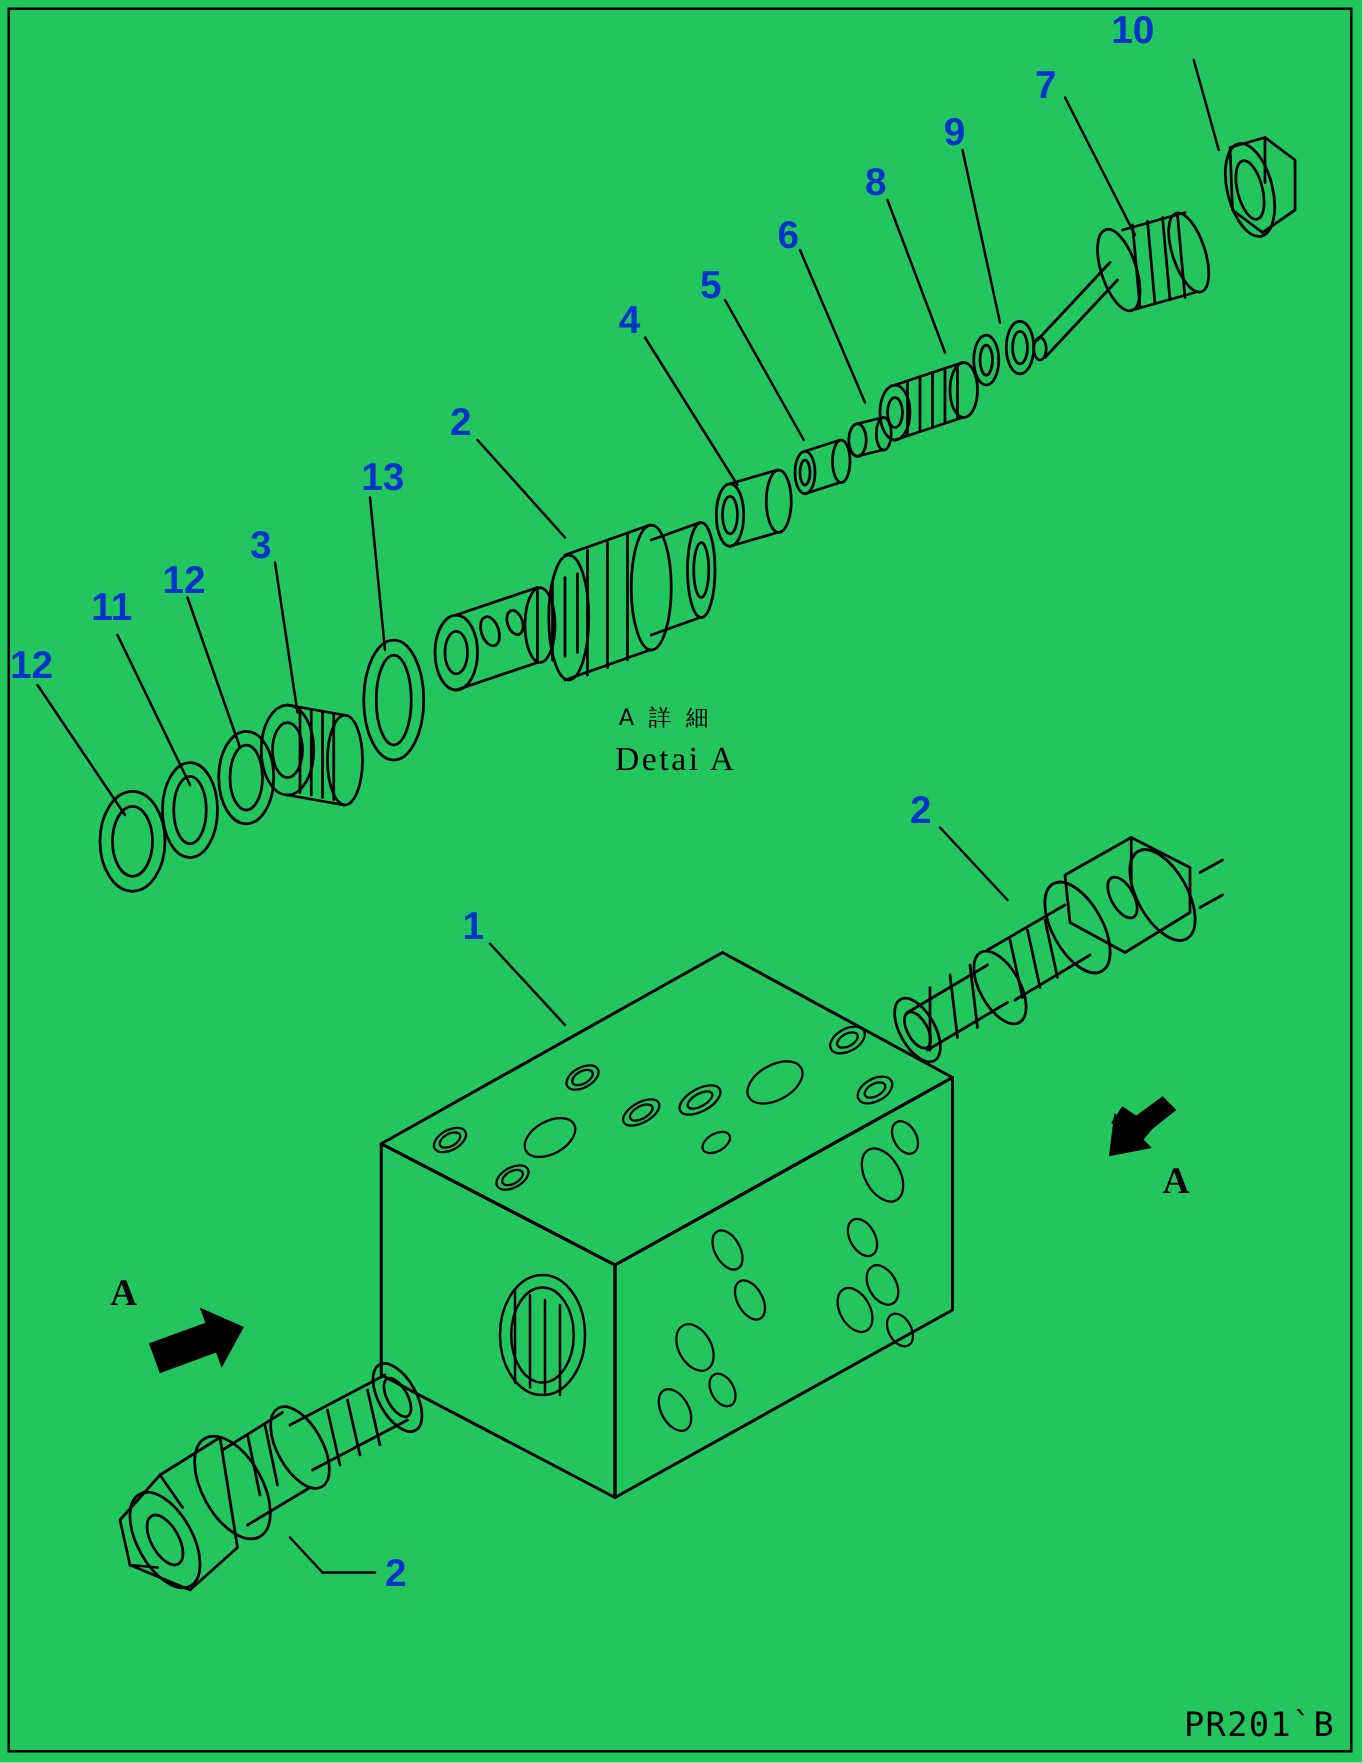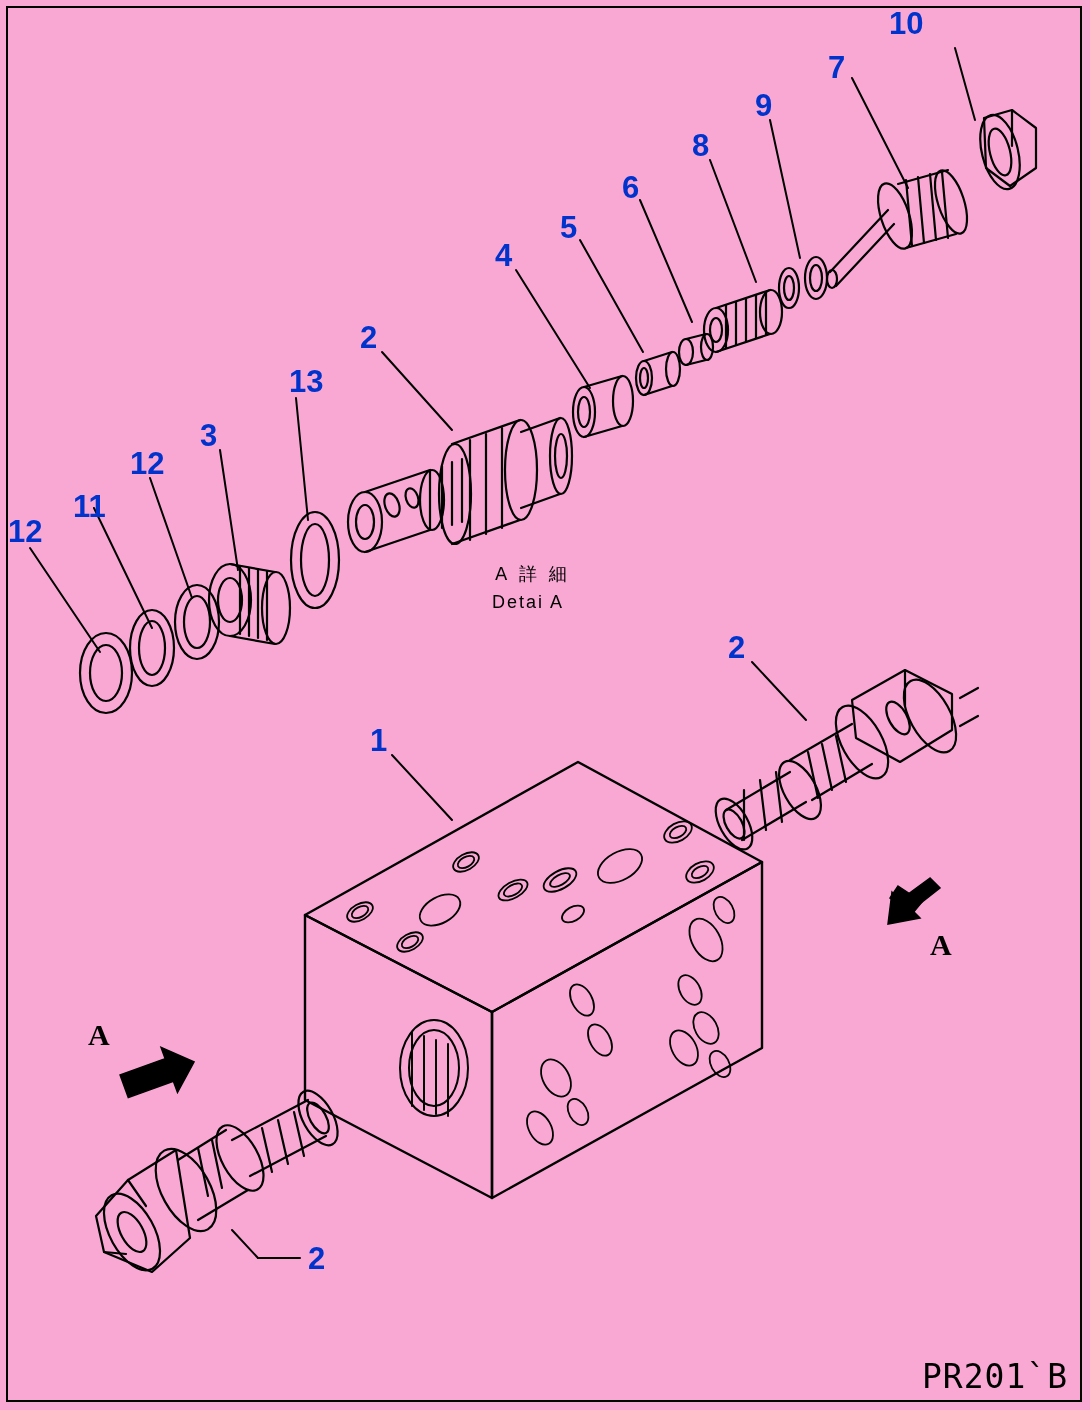--- a/index.html
+++ b/index.html
@@ -7,21 +7,21 @@
     padding: 0;
     background: #ffffff;
   }
   body {
     font-family: "Liberation Sans", sans-serif;
   }
   #page {
     position: relative;
     width: 1090px;
     height: 1410px;
-    background: #f9a8d4;
+    background: #22c55e;
     overflow: hidden;
   }
   #frame {
     position: absolute;
     left: 6px;
     top: 6px;
     width: 1076px;
     height: 1396px;
     border: 2px solid #000;
     box-sizing: border-box;
@@ -54,31 +54,31 @@
     position: absolute;
     color: #000;
     font-size: 18px;
     font-family: "DejaVu Sans", sans-serif;
     letter-spacing: 3px;
     white-space: nowrap;
   }
   .detail-en {
     position: absolute;
     color: #000;
-    font-size: 18px;
-    font-family: Liberation Sans, sans-serif;
+    font-size: 27px;
+    font-family: Liberation Serif, serif;
     letter-spacing: 2px;
     white-space: nowrap;
   }
   .drawingno {
     position: absolute;
     right: 22px;
     bottom: 14px;
     color: #000;
-    font-size: 33px;
+    font-size: 27px;
     font-family: "DejaVu Sans Mono", monospace;
     letter-spacing: 1px;
     text-align: center;
   }
 </style>
 </head>
 <body>
 
 <div id="page">
 
@@ -339,21 +339,21 @@
   <div class="callout" style="left:828px; top:52px;">7</div>
   <div class="callout" style="left:755px; top:90px;">9</div>
   <div class="callout" style="left:692px; top:130px;">8</div>
   <div class="callout" style="left:622px; top:172px;">6</div>
   <div class="callout" style="left:560px; top:212px;">5</div>
   <div class="callout" style="left:495px; top:240px;">4</div>
   <div class="callout" style="left:360px; top:322px;">2</div>
   <div class="callout" style="left:272px; top:366px;margin-left:17px;">13</div>
   <div class="callout" style="left:200px; top:420px;">3</div>
   <div class="callout" style="left:130px; top:448px;">12</div>
-  <div class="callout" style="left:73px;  top:491px;">11</div>
+  <div class="callout" style="left:73px;  top:470px;">11</div>
   <div class="callout" style="left:8px;   top:516px;">12</div>
   <div class="callout" style="left:728px; top:632px;">2</div>
   <div class="callout" style="left:370px; top:725px;">1</div>
   <div class="callout" style="left:308px; top:1243px;">2</div>
 
   <div class="detail-jp" style="left:495px; top:562px;">A 詳 細</div>
   <div class="detail-en" style="left:492px; top:592px;">Detai  A</div>
 
   <div class="sectlabel" style="left:88px;  top:1020px;">A</div>
   <div class="sectlabel" style="left:930px; top:930px;">A</div>

